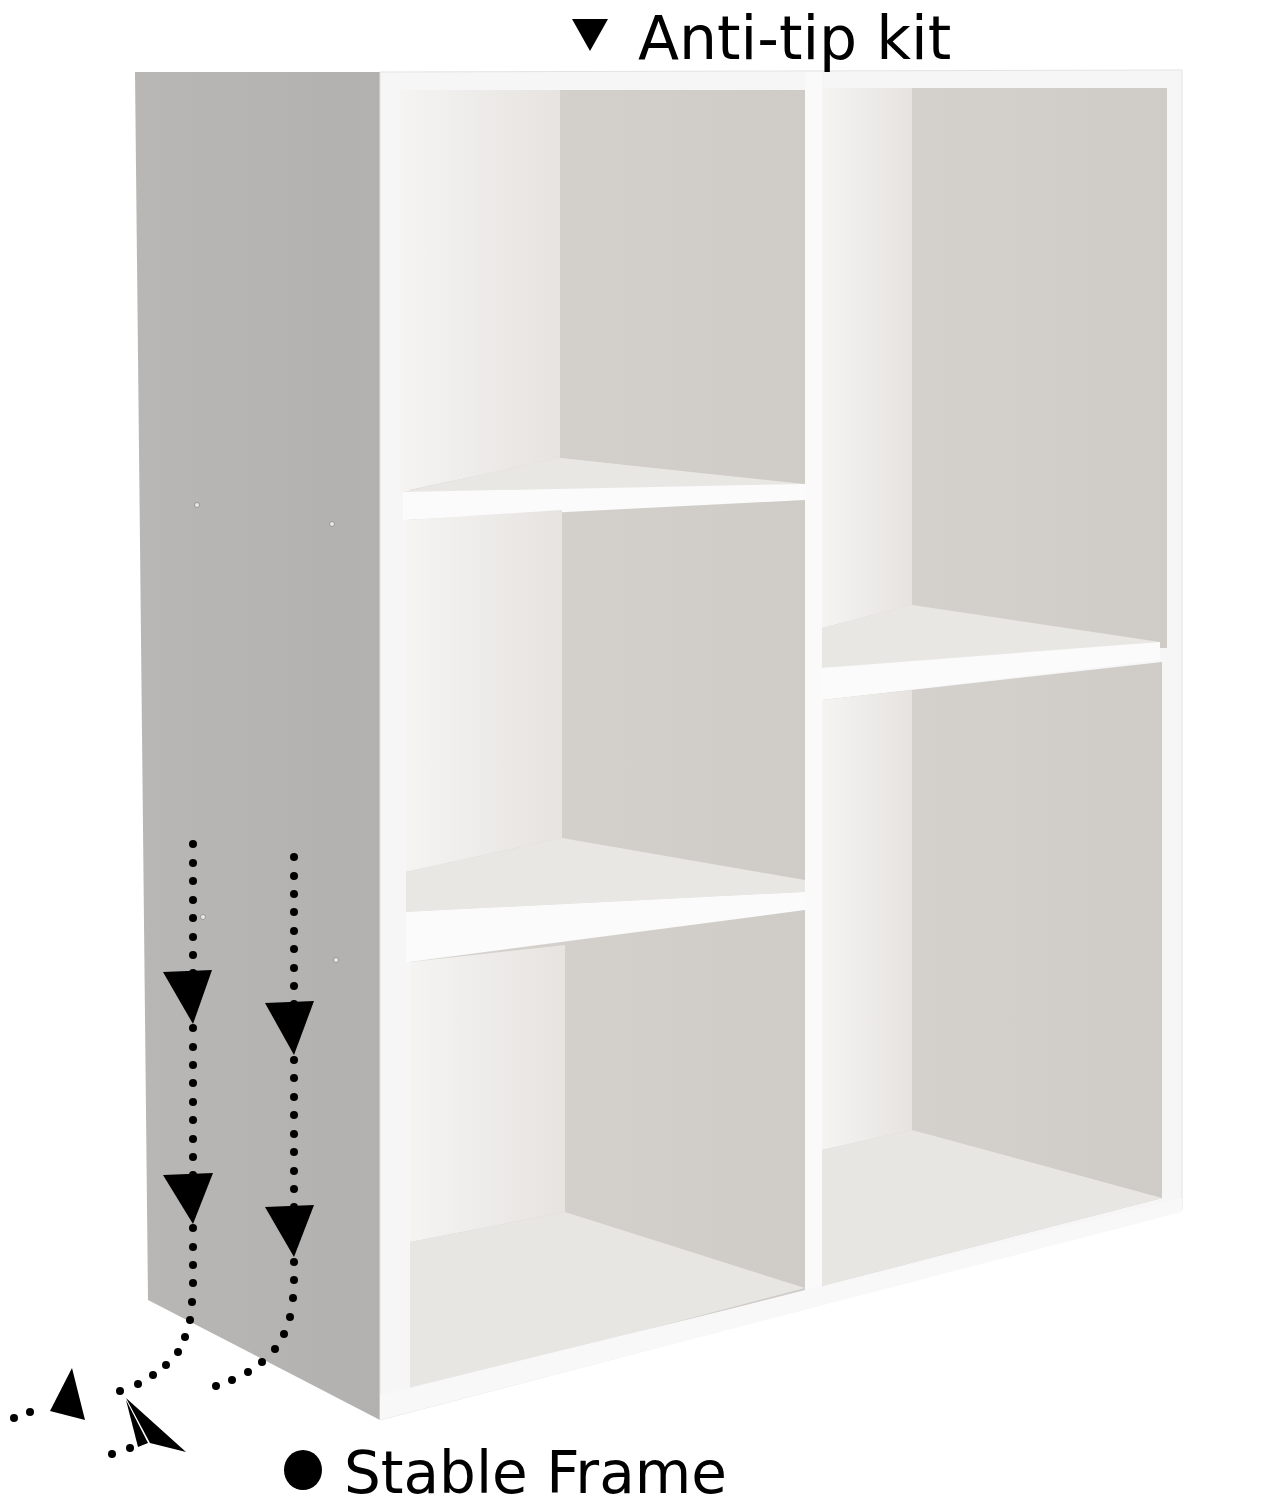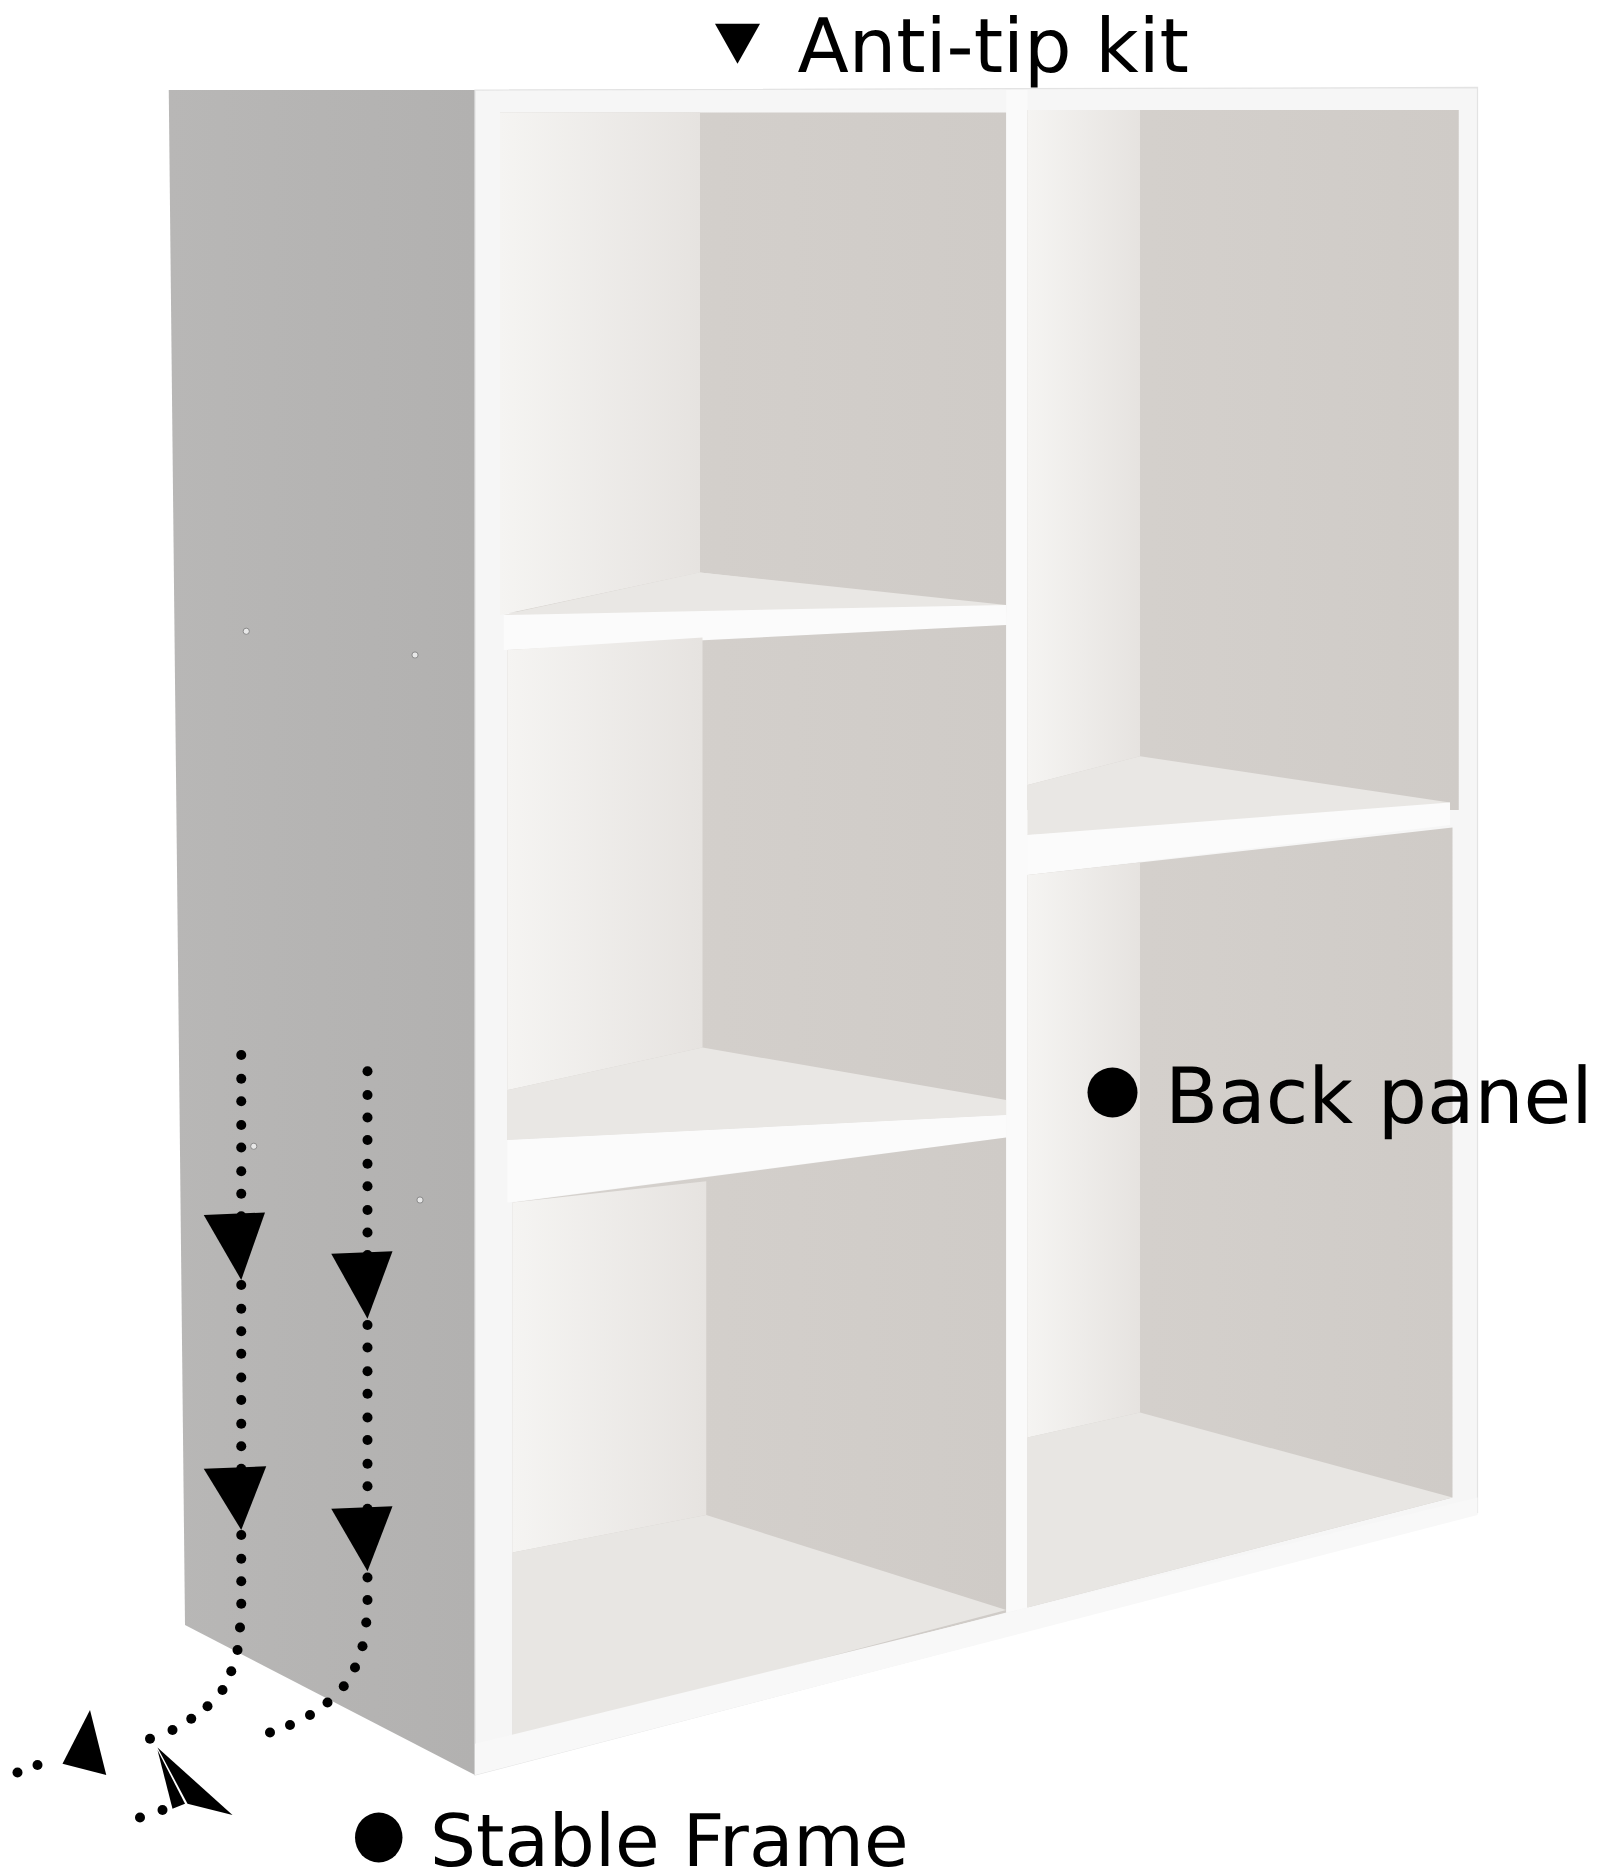--- a/index.html
+++ b/index.html
@@ -164,20 +164,17 @@
         <circle cx="130" cy="1448" r="4"></circle>
           <circle cx="112" cy="1454" r="4"></circle>
       </g>
     </g>
   </svg>
 
   <div class="label" id="label-antitip">
     <span class="bullet"></span><span class="text">Anti-tip kit</span>
   </div>
 
-  <div class="label" id="label-backpanel">
-    <span class="bullet"></span><span class="text">Back panel</span>
-  </div>
 
   <div class="label" id="label-stable">
     <span class="bullet"></span><span class="text">Stable Frame</span>
   </div>
 </div>
 
 </body></html>

